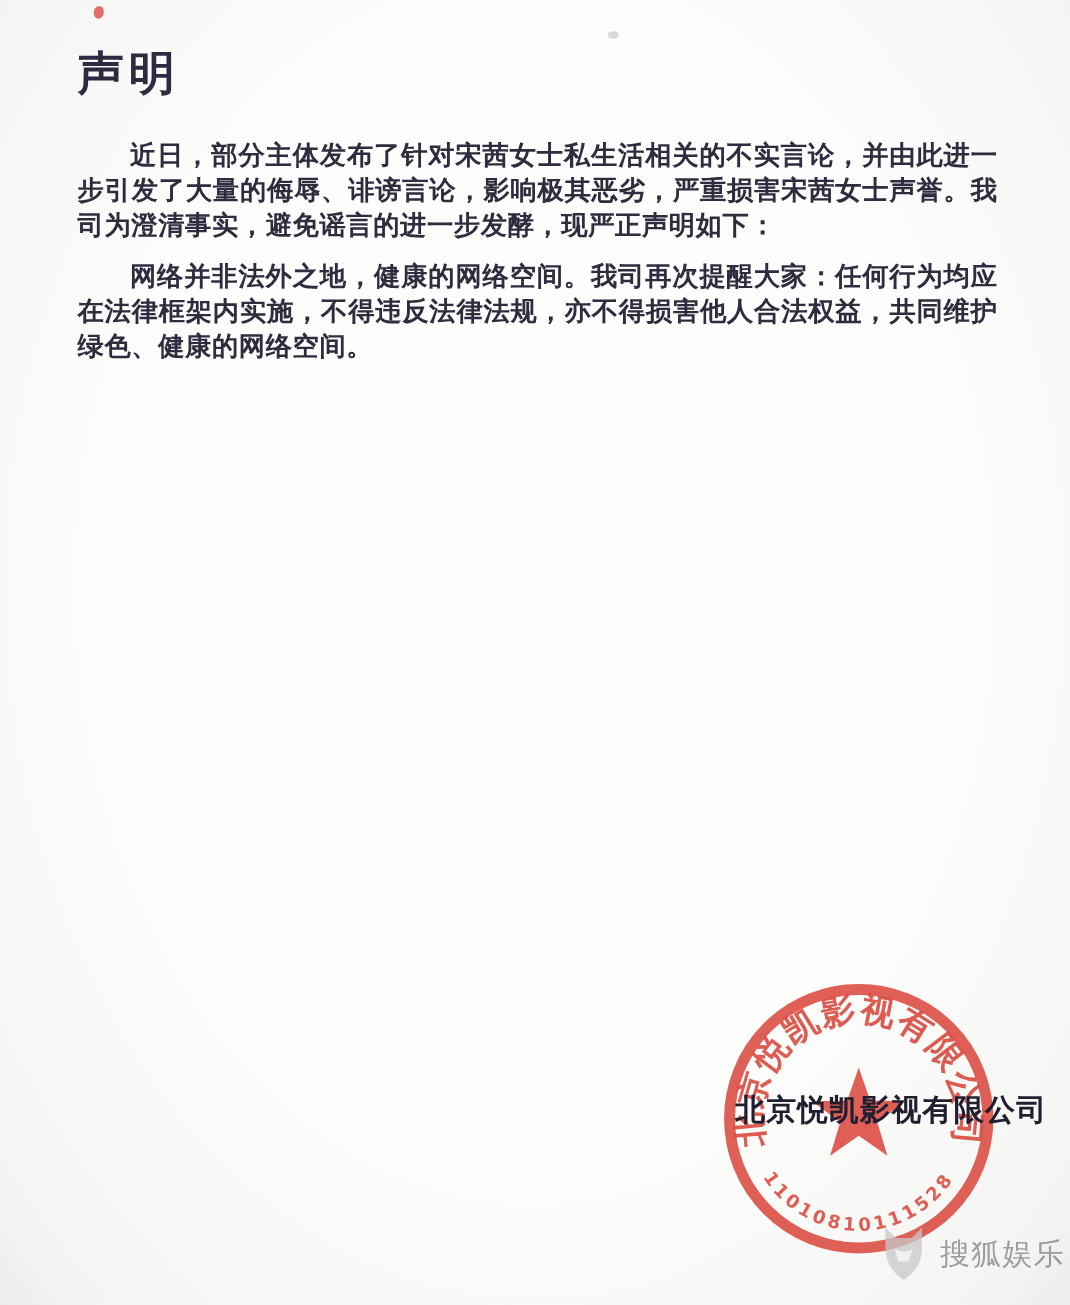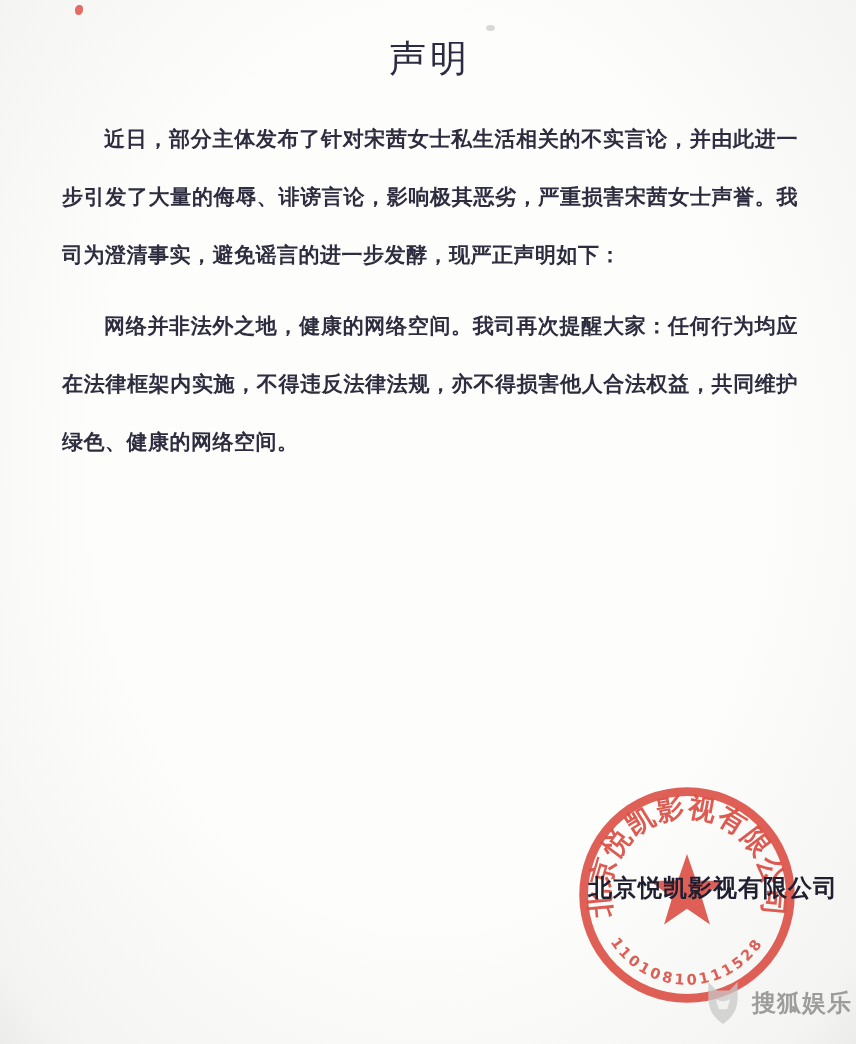--- a/index.html
+++ b/index.html
@@ -13,30 +13,30 @@
     width: 856px; height: 1044px;
     background: radial-gradient(ellipse at 50% 45%, #fdfdfc 55%, #f4f4f2 92%, #ececea 100%);
     overflow: hidden;
   }
   .content {
     position: absolute;
     left: 62px; right: 58px; top: 34px;
   }
   .doc-title {
     margin: 0 0 26px 0;
-    text-align: center;
+    text-align: left;
     font-size: 37px;
-    font-weight: normal;
+    font-weight: bold;
     letter-spacing: 4px;
     color: #2b2b42;
   }
   .doc-para {
     margin: 0 0 13px 0;
     font-size: 21px;
-    line-height: 58px;
+    line-height: 28px;
     text-align: justify;
     text-indent: 2em;
     color: #2d2d3f;
     font-weight: 600;
     letter-spacing: 0.5px;
   }
   .sig-company {
     position: absolute;
     top: 872px; right: 18px;
     font-size: 24px;
@@ -65,21 +65,21 @@
     position: absolute;
     right: 4px; top: 980px;
     display: flex;
     align-items: center;
     gap: 8px;
     z-index: 4;
   }
   .watermark-label {
     font-family: "DejaVu Sans", "Liberation Sans", sans-serif;
     font-size: 24px;
-    font-weight: bold;
+    font-weight: normal;
     letter-spacing: 1px;
     color: #8e8e8e;
     opacity: 0.85;
   }
   .fox-icon { opacity: 0.75; }
   .artifact-red {
     position: absolute;
     left: 75px; top: 5px;
     width: 8px; height: 10px;
     background: #dd4a3e;

